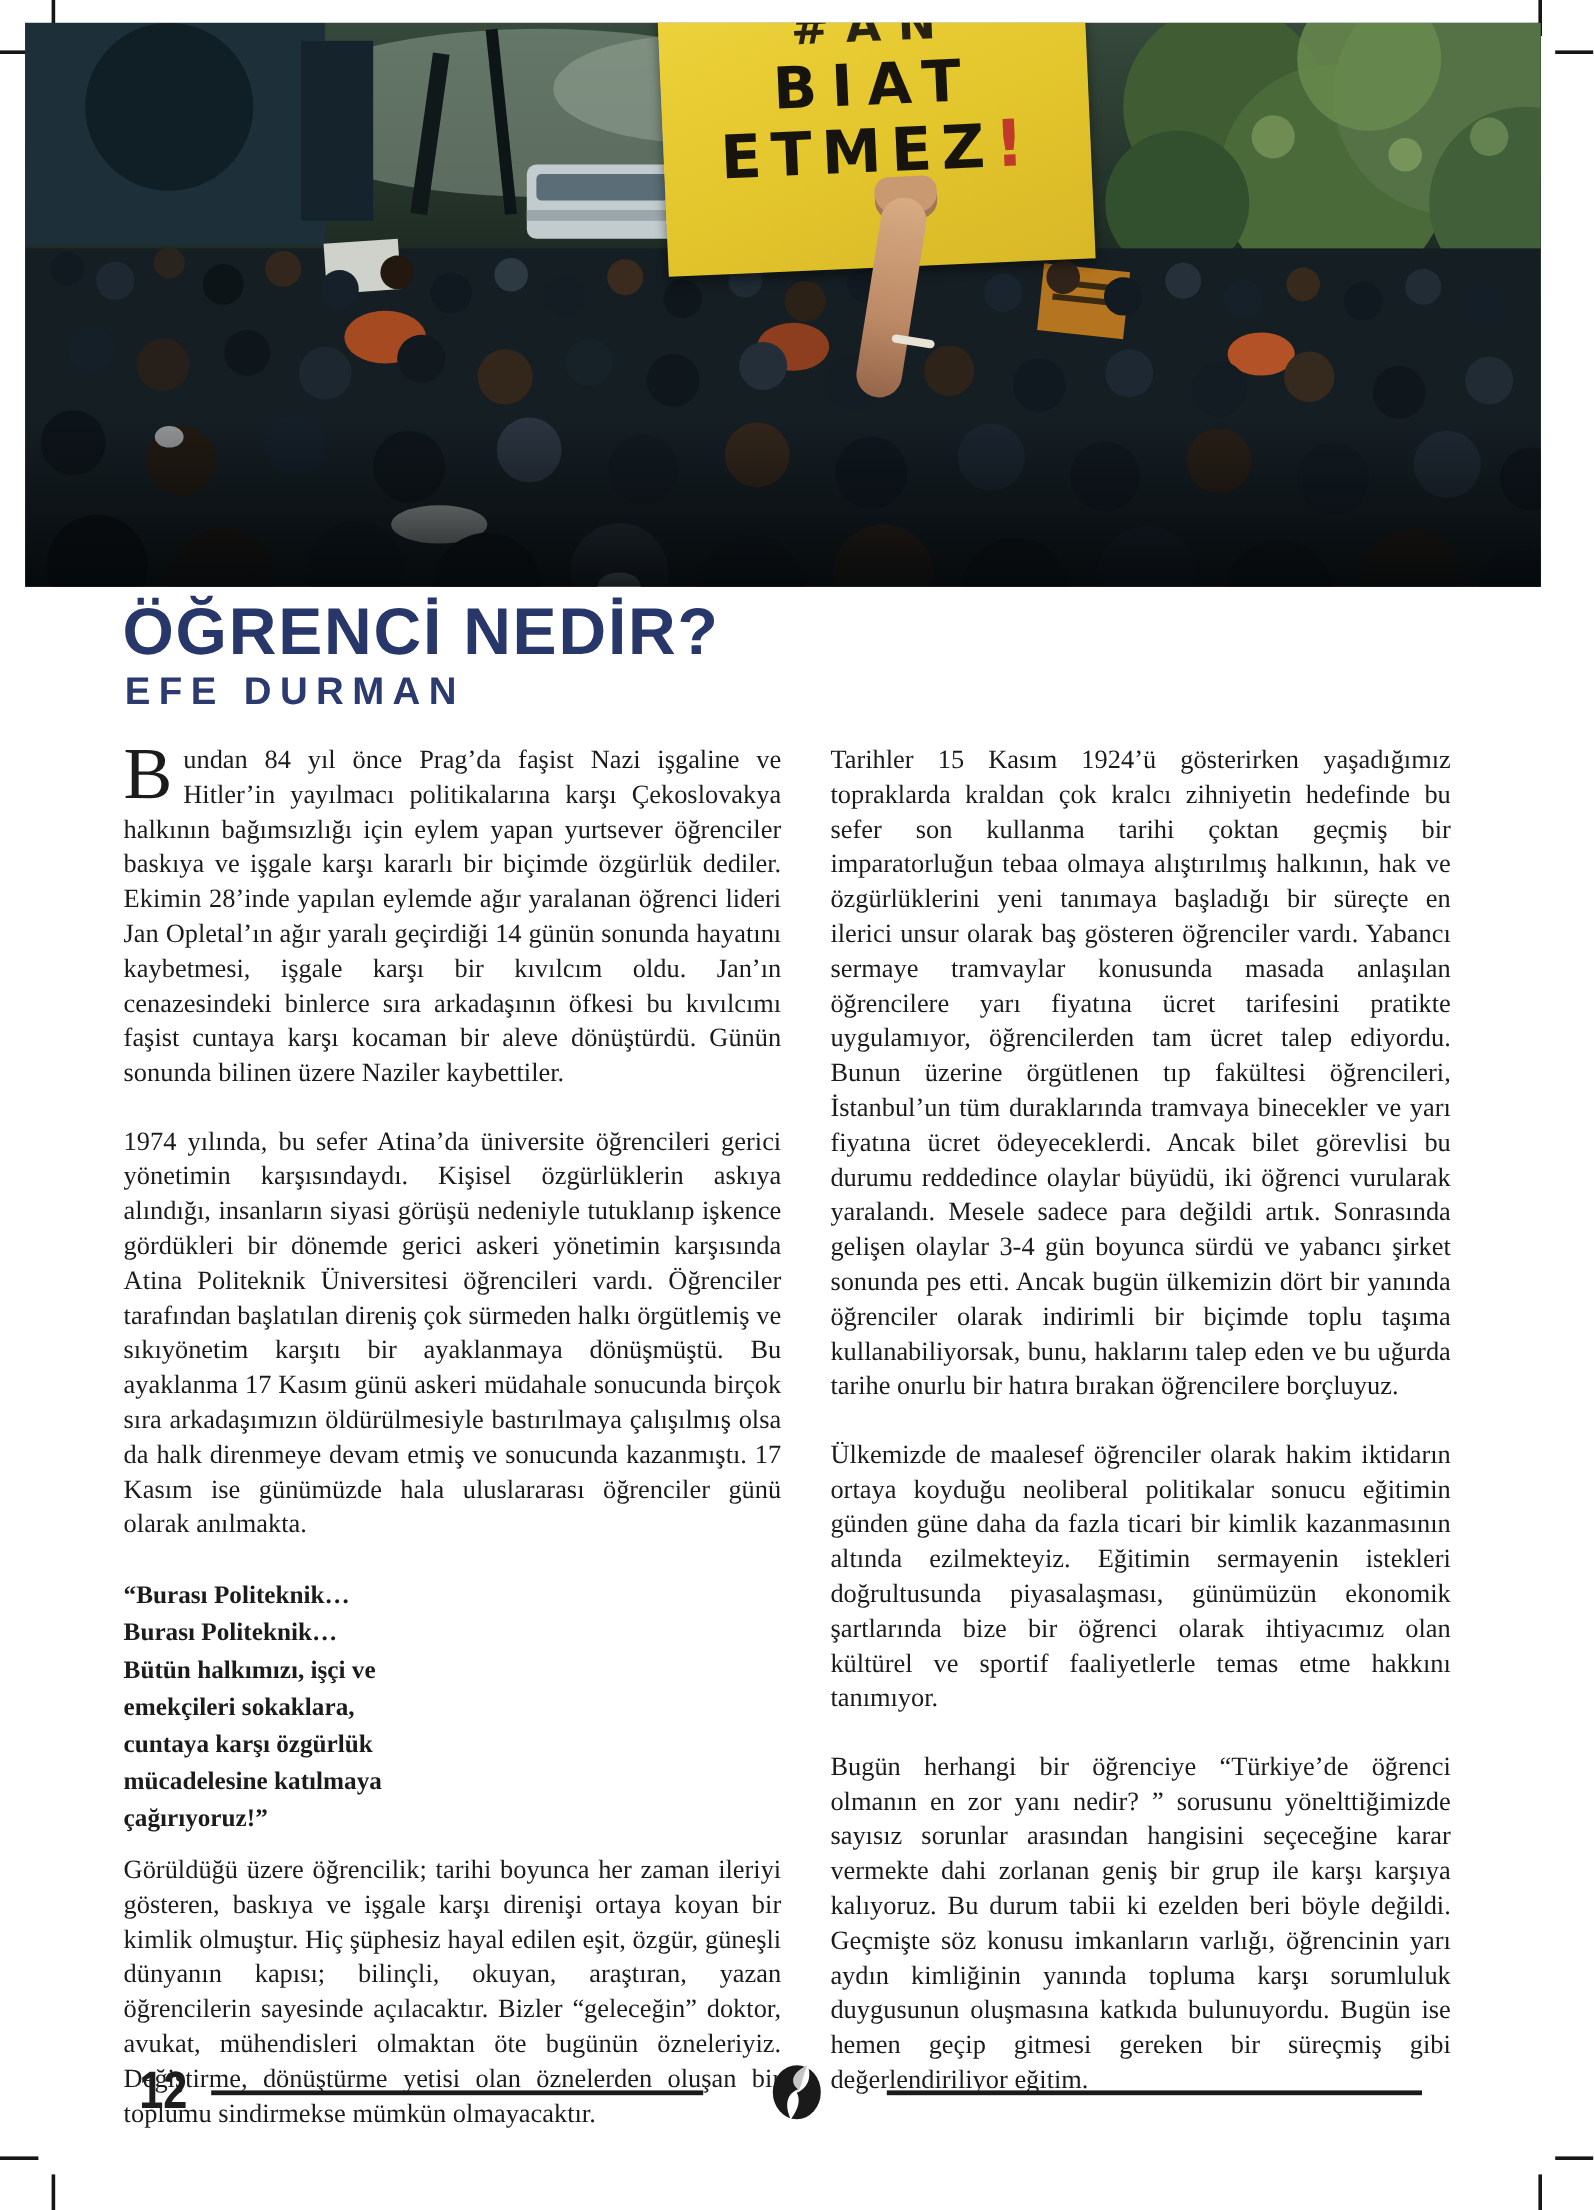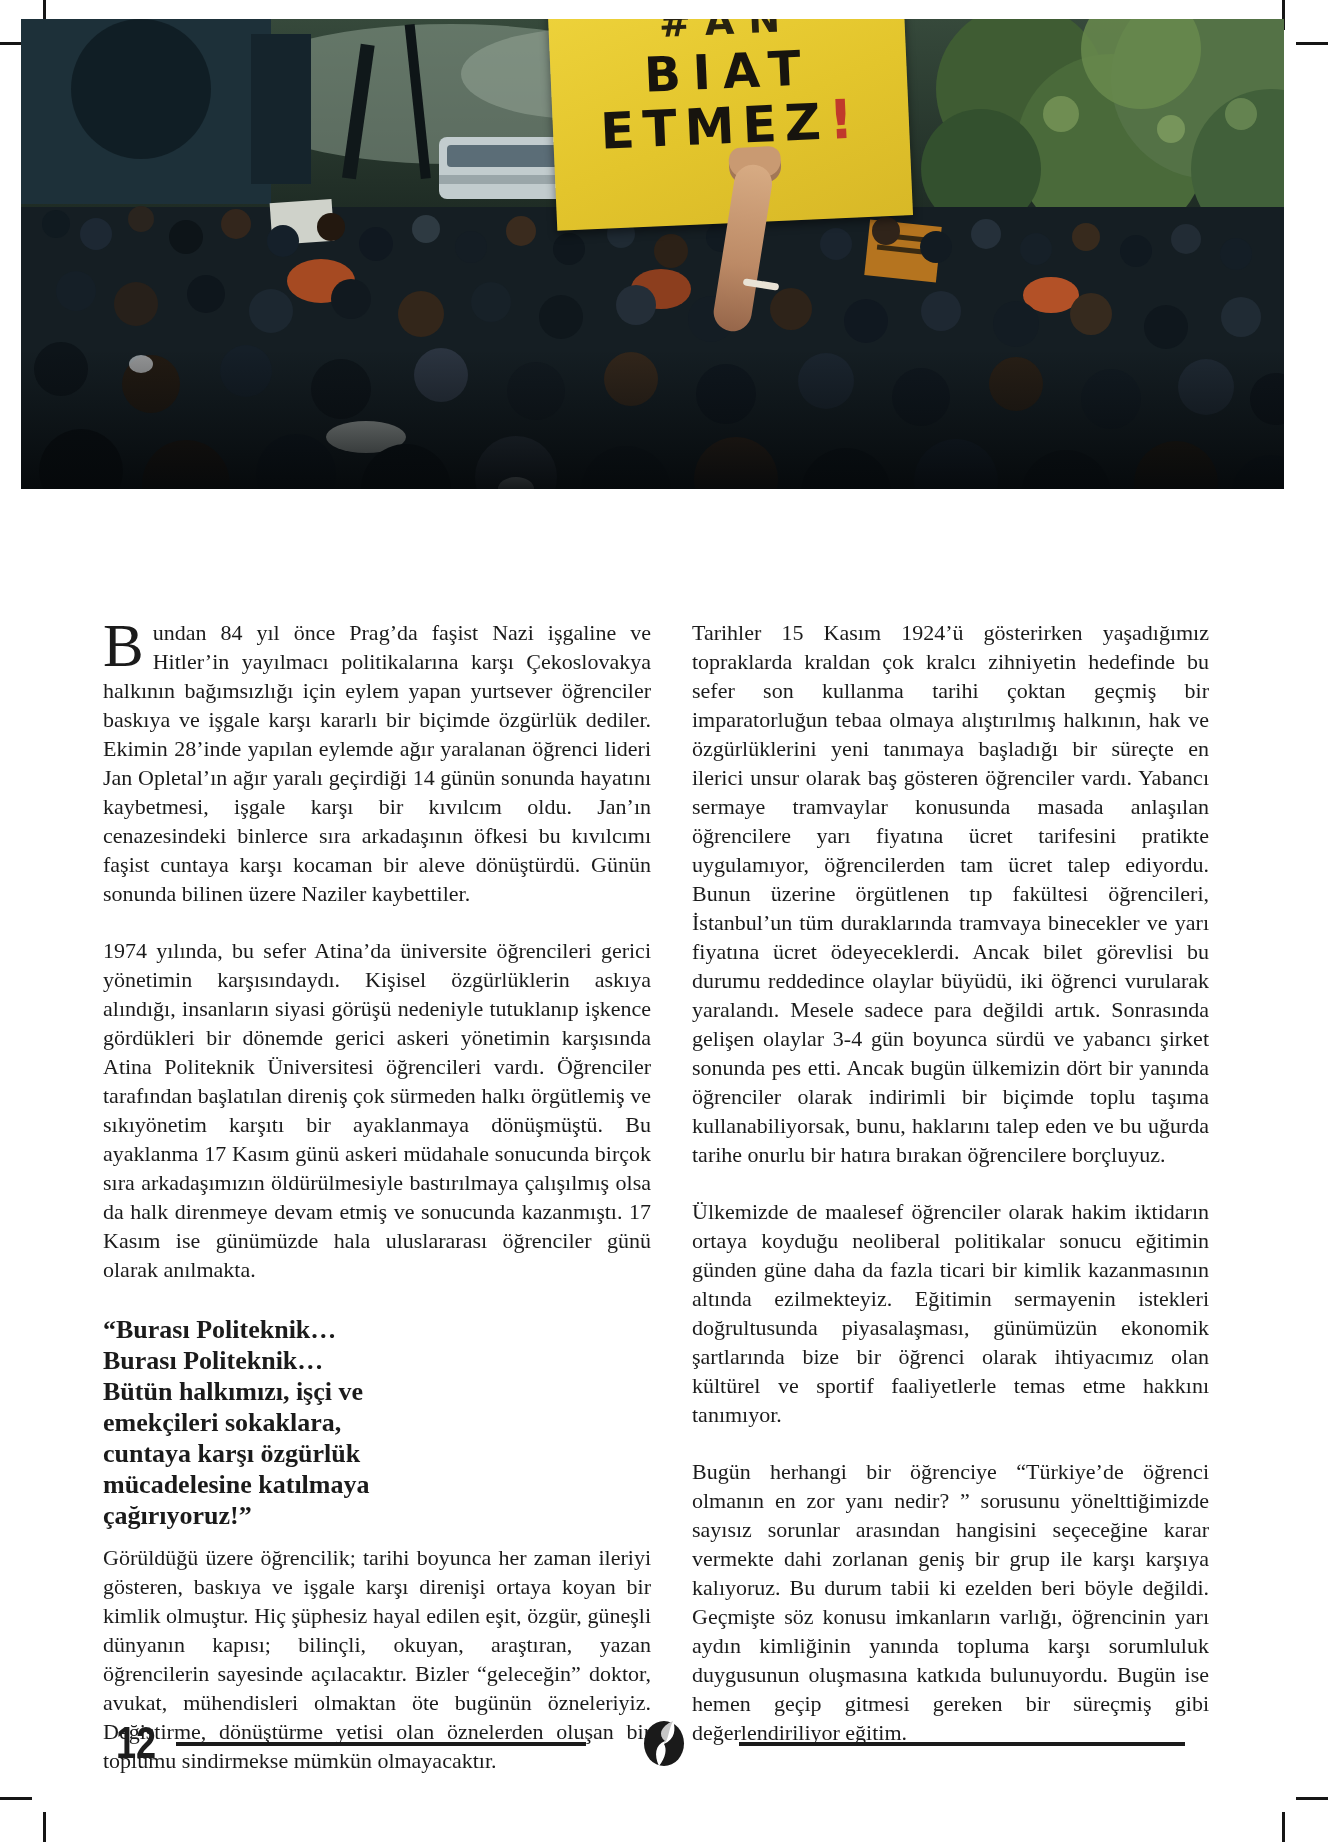--- a/index.html
+++ b/index.html
@@ -35,21 +35,21 @@
          font-weight:800;font-size:55px;letter-spacing:1.5px;color:#283769;}
   .author{position:absolute;left:104px;top:558px;font-family:"Liberation Sans", sans-serif;
           font-weight:700;font-size:32px;letter-spacing:7px;color:#2b3b70;}
 
   
   .col{position:absolute;top:618px;font-size:22px;line-height:29px;text-align:justify;}
   .col-left{left:103px;width:548px;}
   .col-right{left:692px;width:517px;}
   .col p{margin:0 0 28px 0;}
   .dropcap{float:left;font-size:61px;line-height:49px;padding:3px 9px 0 0;font-weight:400;}
-  .pullquote{font-weight:700;font-size:26px;line-height:31px;white-space:pre-line;
+  .pullquote{font-weight:700;font-size:21px;line-height:31px;white-space:pre-line;
              margin:30px 0 12px 0;text-align:left;}
 
   
   .pagenum{position:absolute;left:116px;top:1718px;font-family:"Liberation Sans", sans-serif;
            font-weight:700;font-size:44px;color:#1d1d1d;transform:scaleX(.82);transform-origin:left;}
   .rule{position:absolute;top:1742px;height:4px;background:#1b1b1b;}
   .rule-left{left:176px;width:410px;}
   .rule-right{left:739px;width:446px;}
   .logo{position:absolute;left:642px;top:1719px;width:44px;height:49px;}
 </style>
@@ -195,20 +195,22 @@
       <div class="ln0">#AN</div>
       <div class="ln1">BIAT</div>
       <div class="ln2"><span>ETMEZ</span><span class="bang">!</span></div>
     </div>
 
     <div class="hand"></div>
     <div class="arm"></div>
     <div class="bracelet"></div>
   </div>
 
+  <div class="title">ÖĞRENCİ NEDİR?</div>
+  <div class="author">EFE DURMAN</div>
 
   <div class="col col-left">
     <p><span class="dropcap">B</span><span>undan 84 yıl önce Prag’da faşist Nazi işgaline ve Hitler’in yayılmacı politikalarına karşı Çekoslovakya halkının bağımsızlığı için eylem yapan yurtsever öğrenciler baskıya ve işgale karşı kararlı bir biçimde özgürlük dediler. Ekimin 28’inde yapılan eylemde ağır yaralanan öğrenci lideri Jan Opletal’ın ağır yaralı geçirdiği 14 günün sonunda hayatını kaybetmesi, işgale karşı bir kıvılcım oldu. Jan’ın cenazesindeki binlerce sıra arkadaşının öfkesi bu kıvılcımı faşist cuntaya karşı kocaman bir aleve dönüştürdü. Günün sonunda bilinen üzere Naziler kaybettiler.</span></p>
     <p>1974 yılında, bu sefer Atina’da üniversite öğrencileri gerici yönetimin karşısındaydı. Kişisel özgürlüklerin askıya alındığı, insanların siyasi görüşü nedeniyle tutuklanıp işkence gördükleri bir dönemde gerici askeri yönetimin karşısında Atina Politeknik Üniversitesi öğrencileri vardı. Öğrenciler tarafından başlatılan direniş çok sürmeden halkı örgütlemiş ve sıkıyönetim karşıtı bir ayaklanmaya dönüşmüştü. Bu ayaklanma 17 Kasım günü askeri müdahale sonucunda birçok sıra arkadaşımızın öldürülmesiyle bastırılmaya çalışılmış olsa da halk direnmeye devam etmiş ve sonucunda kazanmıştı. 17 Kasım ise günümüzde hala uluslararası öğrenciler günü olarak anılmakta.</p>
     <div class="pullquote">“Burası Politeknik…
 Burası Politeknik…
 Bütün halkımızı, işçi ve
 emekçileri sokaklara,
 cuntaya karşı özgürlük
 mücadelesine katılmaya

